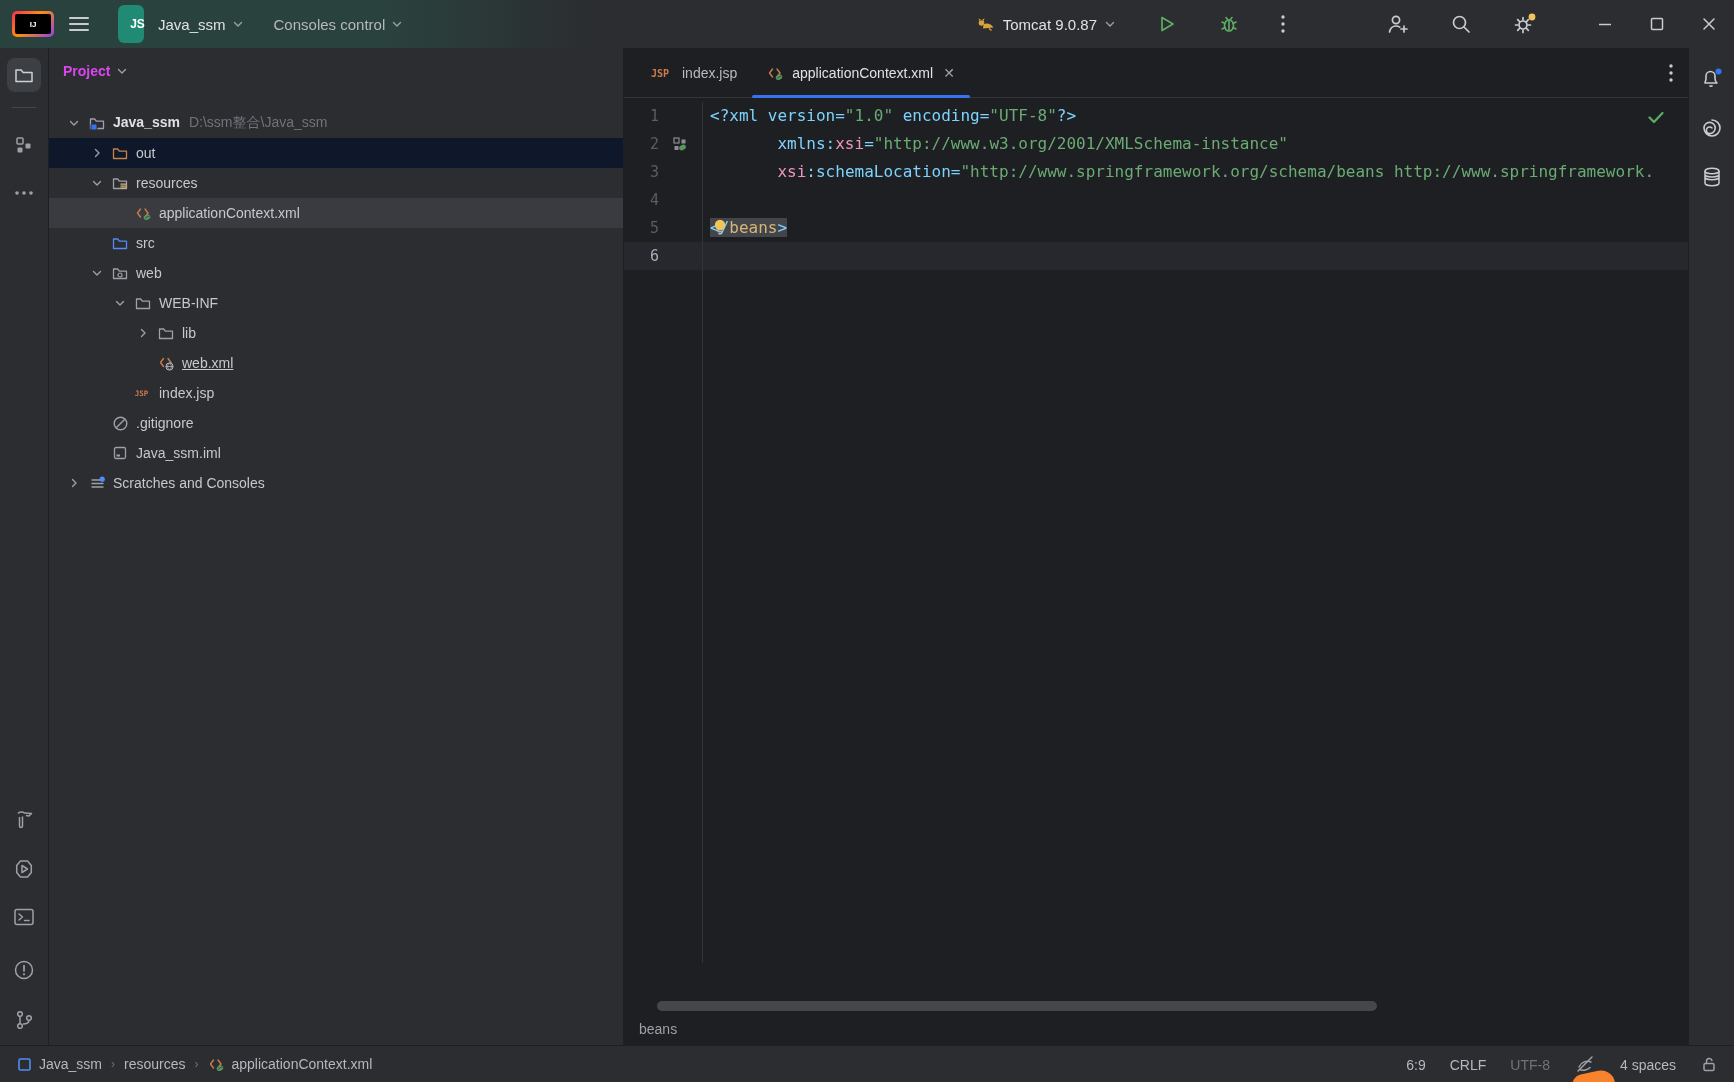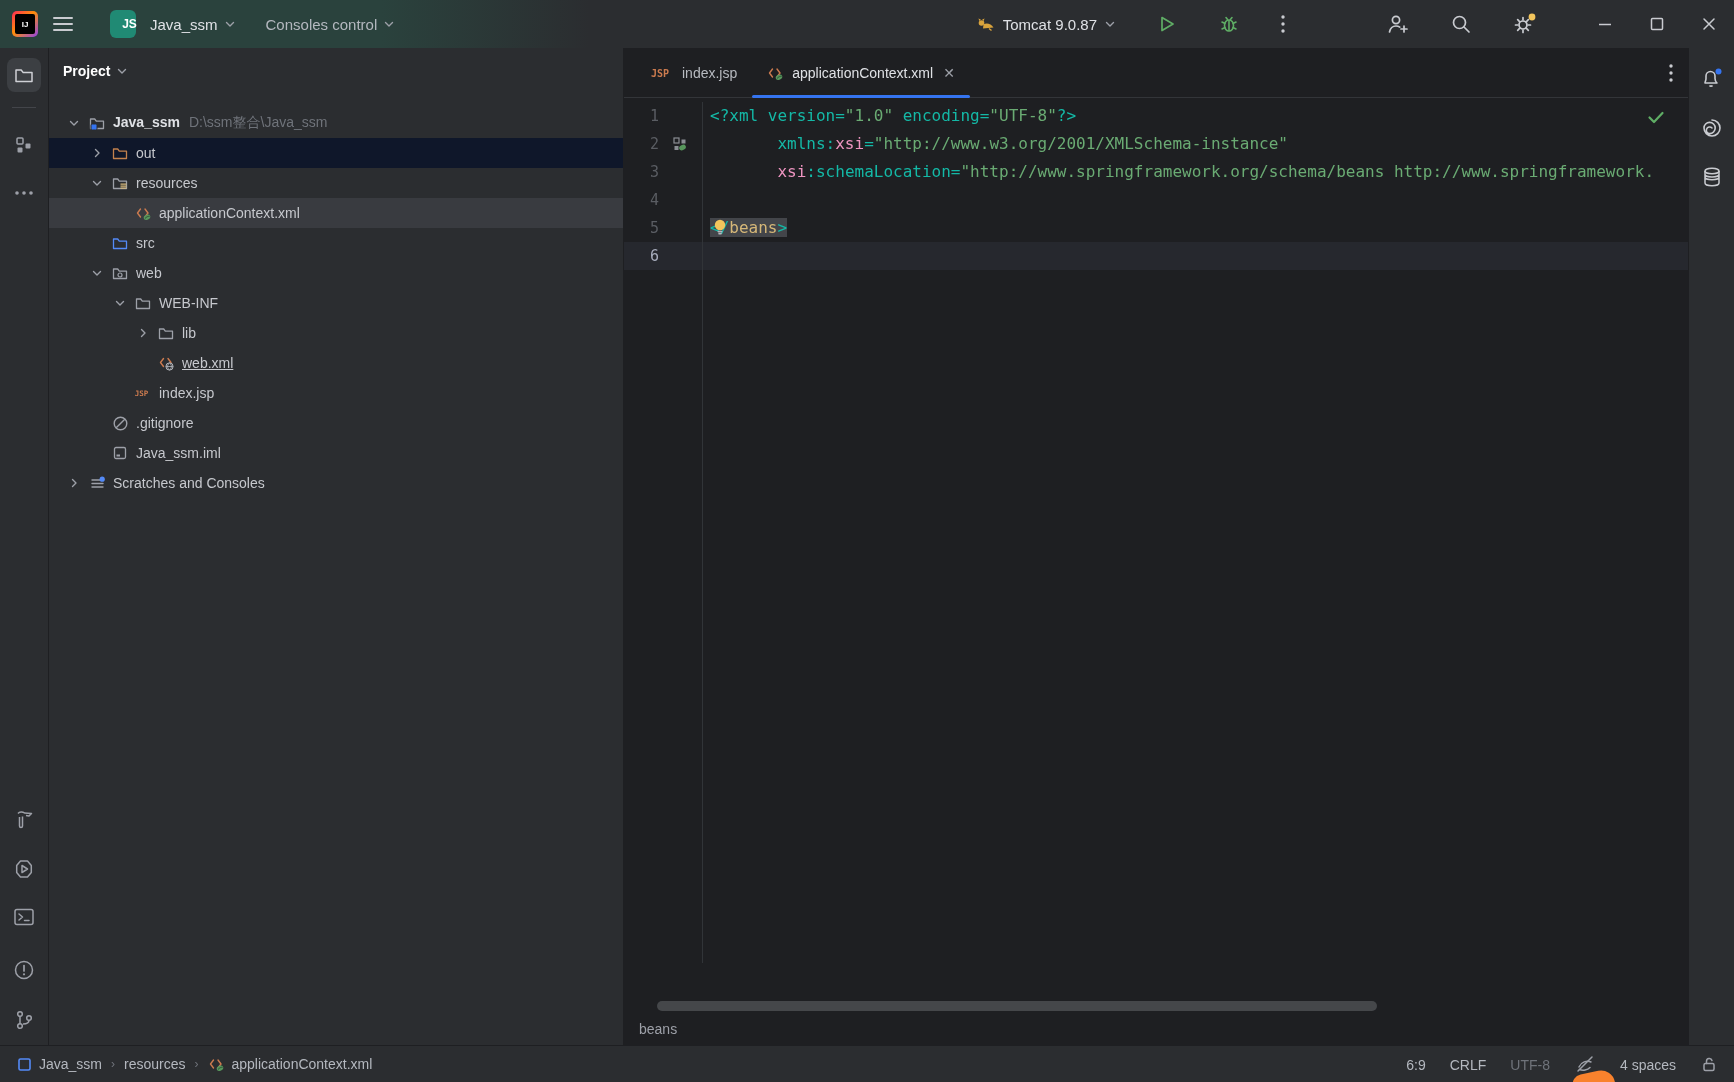--- a/index.html
+++ b/index.html
@@ -5,45 +5,45 @@
   * { margin:0; padding:0; box-sizing:border-box; }
   html,body { width:1734px; height:1082px; overflow:hidden; background:#1e1f22;
               font-family:"Liberation Sans", sans-serif; color:#bcbec4; }
   #app { position:relative; width:1734px; height:1082px; background:#2b2d30; }
 
   
   .titlebar { position:absolute; top:0; left:0; width:1734px; height:48px;
     background:linear-gradient(to right,#2a423d 0%,#2a423d 22%,#2b2d30 34%);
     display:flex; align-items:center; }
   .tb-left { display:flex; align-items:center; gap:14px; padding-left:12px; }
-  .logo { width:26px; height:26px; border-radius:5px;
+  .logo { width:42px; height:26px; border-radius:5px;
     background:linear-gradient(135deg,#fe2857,#fe8e09 45%,#8f41e9); position:relative; }
   .logo .inner { position:absolute; inset:3px; background:#000; border-radius:2px;
     color:#fff; font-size:8px; font-weight:bold; display:flex; align-items:center; justify-content:center; }
-  .jsbadge { width:26px; height:28px; border-radius:6px; background:#208a74; color:#fff;
-    font-size:12px; font-weight:bold; display:flex; align-items:center; justify-content:center; margin-left:22px;padding-left:13px; }
+  .jsbadge { width:26px; height:38px; border-radius:6px; background:#208a74; color:#fff;
+    font-size:12px; font-weight:bold; display:flex; align-items:center; justify-content:center; margin-left:14px;padding-left:13px; }
   .tb-item { display:flex; align-items:center; gap:6px; color:#dfe1e5; font-size:15px; cursor:default; }
   .tb-item.dim { color:#b4b8bf; }
   .tb-right { position:absolute; right:0; top:0; height:48px; display:flex; align-items:center; gap:40px; padding-right:16px; }
   .runwidget { display:flex; align-items:center; gap:7px; color:#dfe1e5; font-size:15px; }
   .ic { display:inline-flex; align-items:center; justify-content:center; line-height:0; }
   .wingroup { display:flex; align-items:center; gap:34px; margin-left:18px; }
 
   
   .leftstrip { position:absolute; top:48px; left:0; width:49px; height:997px;
     background:#2b2d30; border-right:1px solid #1e1f22; }
   .strip-btn { position:absolute; left:7px; width:34px; height:34px; border-radius:8px;
     display:flex; align-items:center; justify-content:center; }
   .strip-btn.active { background:#3c3f43; }
   .strip-div { position:absolute; left:12px; width:24px; height:1px; background:#43454a; }
 
   
   .project { position:absolute; top:48px; left:49px; width:575px; height:997px; background:#2b2d30; }
   .proj-header { position:absolute; top:15px; left:14px; display:flex; align-items:center; gap:6px;
-    color:#ffffff; font-size:14px; font-weight:600; }
+    color:#d946ef; font-size:14px; font-weight:600; }
   .tree { position:absolute; top:60px; left:0; width:575px; }
   .trow { position:relative; height:30px; display:flex; align-items:center; font-size:14px; color:#c6c8cd; }
   .trow.selected { background:#393b40; }
   .trow.outrow { background:#0f172a; }
   .trow .chev { position:absolute; width:16px; height:16px; display:flex; align-items:center; justify-content:center; }
   .trow .ticon { position:absolute; width:18px; height:18px; display:flex; align-items:center; justify-content:center; }
   .trow .tlabel { position:absolute; white-space:nowrap; }
   .trow .thint { color:#6f737a; margin-left:9px; font-weight:400; }
   .trow .bold { font-weight:700; color:#dfe1e5; }
 
@@ -62,21 +62,21 @@
   .codearea { position:absolute; top:51px; left:0; right:0; bottom:82px; overflow:hidden;
     font-family:"DejaVu Sans Mono", monospace; font-size:16px; }
   .cline-bg { position:absolute; left:0; right:0; height:28px; background:#26282e; }
   .gutter { position:absolute; top:3px; left:0; width:79px; border-right:1px solid #313438; bottom:0; }
   .gnum { position:relative; height:28px; line-height:28px; text-align:right; padding-right:43px;
     color:#5a5d63; font-size:15px; }
   .gnum.cur { color:#a8adbd; }
   .gicon { position:absolute; right:14px; top:7px; width:15px; height:15px; }
   .codelines { position:absolute; top:3px; left:86px; right:0; }
   .cl { height:28px; line-height:28px; white-space:pre; position:relative; }
-  .tk-w { color:#14b8a6; } .tk-g { color:#d5b778; } .tk-p { color:#ed94c0; } .tk-s { color:#6aab73; }
+  .tk-w { color:#7dd3fc; } .tk-g { color:#d5b778; } .tk-p { color:#ed94c0; } .tk-s { color:#6aab73; }
   .tk-h { background:#43454a; }
   .bulb { position:absolute; left:88px; width:16px; height:18px; }
   .inspect-check { position:absolute; top:60px; left:1022px; }
 
   .hscroll { position:absolute; left:33px; top:953px; width:720px; height:10px;
     background:#45474a; border-radius:5px; }
   .crumbbar { position:absolute; left:0; right:0; bottom:0; height:32px; display:flex; align-items:center;
     padding-left:15px; font-size:14px; color:#9da0a8; background:#1e1f22; }
 
   

